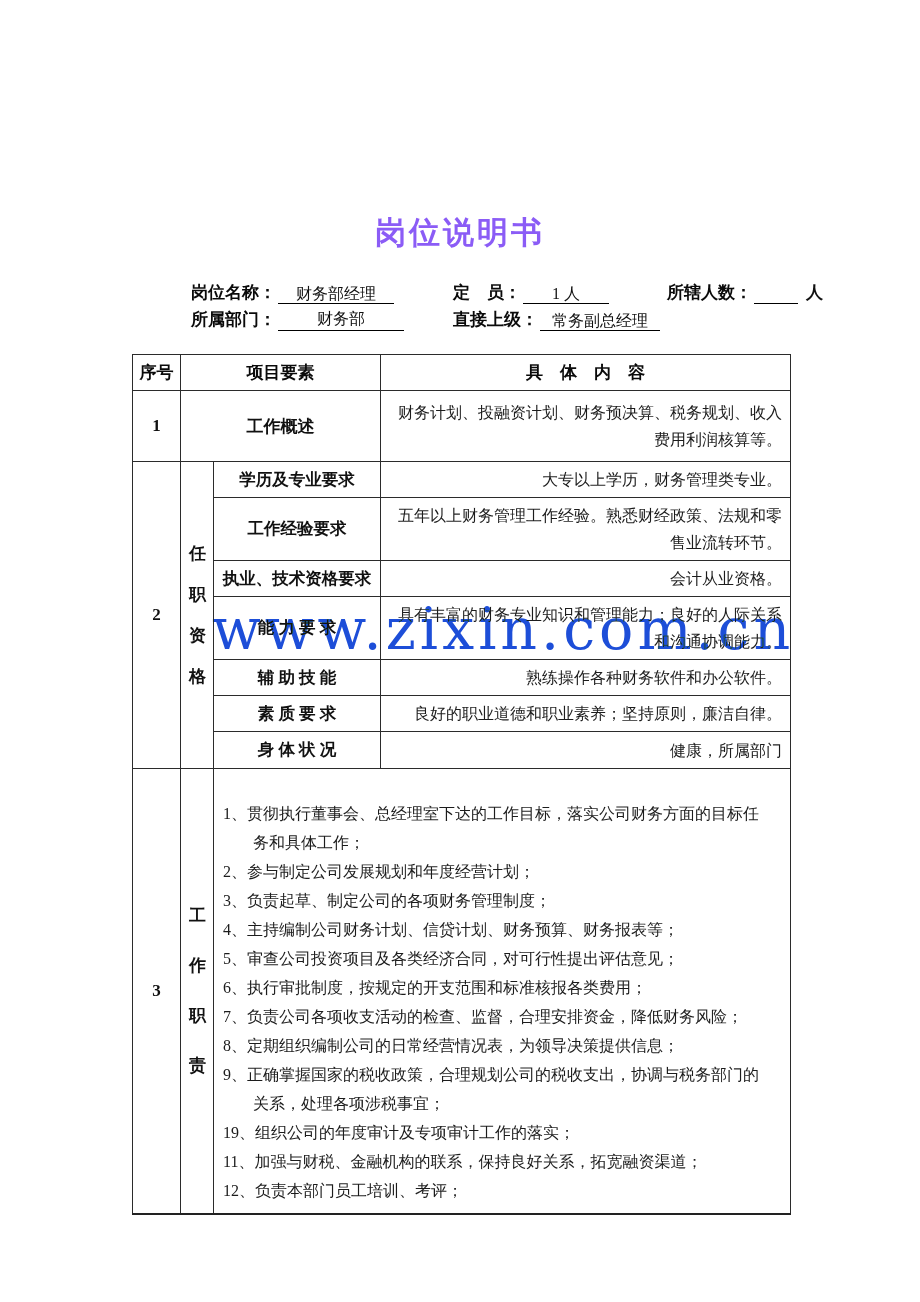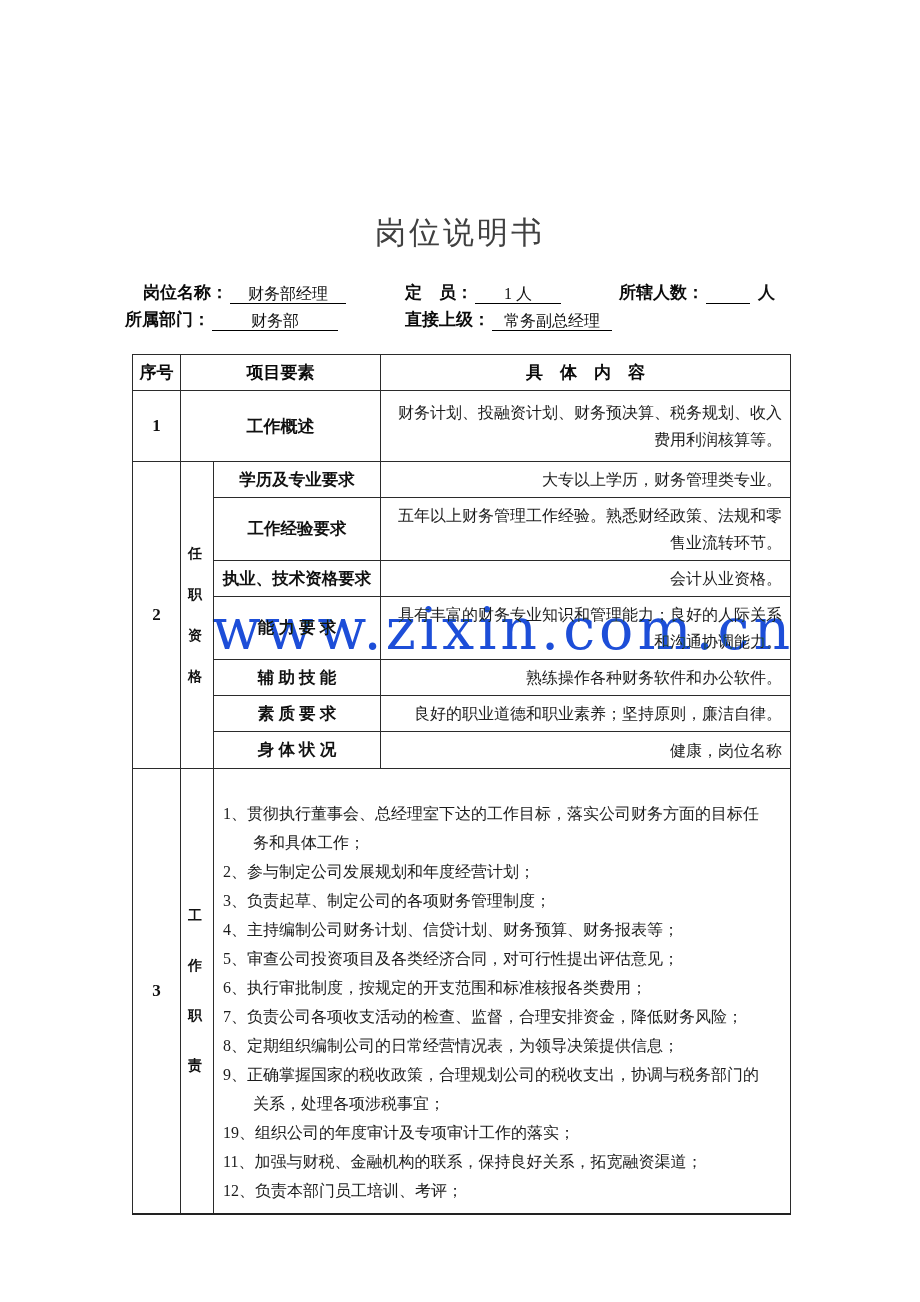--- a/index.html
+++ b/index.html
@@ -14,28 +14,28 @@
     overflow: hidden;
   }
 
   .doc-title {
     position: absolute;
     top: 212px;
     left: 0;
     width: 100%;
     text-align: center;
     font-size: 31px;
-    font-weight: normal;
+    font-weight: bold;
     letter-spacing: 3px;
-    color: #404040;
+    color: #8b5cf6;
   }
 
   
   .fgroup { position: absolute; font-size: 17px; white-space: nowrap; }
-  .flabel { font-weight: bold; color: #0a0a0a; }
+  .flabel { font-weight: bold; color: #0a0a0a; margin-left: 48px; }
   .u {
     display: inline-block;
     border-bottom: 1px solid #000;
     text-align: center;
     font-size: 16px;
     line-height: 19px;
     vertical-align: bottom;
     margin-left: 2px;
   }
   .fsuffix { font-weight: bold; margin-left: 8px; }
@@ -56,25 +56,25 @@
   }
   table.spec { border: 1px solid #2b2b2b; border-bottom: 2px solid #222; }
 
   th.h { font-size: 17px; font-weight: bold; color: #0a0a0a; }
   td.num { font-size: 17px; font-weight: bold; text-align: center; vertical-align: middle; }
   td.rowlabel { font-size: 17px; font-weight: bold; text-align: center; vertical-align: middle; }
   td.vlabel { vertical-align: middle; }
   td.vlabel .vtext {
     width: 18px;
     margin: 0 auto;
-    font-size: 14px;
+    font-size: 17px;
     font-weight: bold;
     line-height: 41px;
     word-break: break-all;
-    text-align: left;
+    text-align: right;
   }
   td.vlabel.wide .vtext { line-height: 50px; }
   td.sublabel { font-size: 16.5px; font-weight: bold; text-align: center; vertical-align: middle; padding: 2px; }
   td.content {
     font-size: 16px;
     line-height: 27px;
     vertical-align: middle;
     padding: 4px 8px 4px 9px;
     color: #1c1c1c;
     text-align: right;
@@ -115,21 +115,21 @@
   <div class="fgroup" style="left:143px; top:281px;">
     <span class="flabel">岗位名称：</span><span class="u" style="min-width:116px;">财务部经理</span>
   </div>
   <div class="fgroup" style="left:405px; top:281px;">
     <span class="flabel">定　员：</span><span class="u" style="min-width:86px;">1 人</span>
   </div>
   <div class="fgroup" style="left:619px; top:281px;">
     <span class="flabel">所辖人数：</span><span class="u" style="min-width:44px;"></span><span class="fsuffix">人</span>
   </div>
 
-  <div class="fgroup" style="left:125px; top:308px;">
+  <div class="fgroup" style="left:143px; top:308px;font-family:Liberation Mono, monospace;">
     <span class="flabel">所属部门：</span><span class="u" style="min-width:126px;">财务部</span>
   </div>
   <div class="fgroup" style="left:405px; top:308px;">
     <span class="flabel">直接上级：</span><span class="u" style="min-width:120px;">常务副总经理</span>
   </div>
 
   <table class="spec">
     <colgroup>
       <col style="width:48px;">
       <col style="width:33px;">
@@ -173,21 +173,21 @@
     <tr style="height:35px;">
       <td class="sublabel">辅 助 技 能</td>
       <td class="content">熟练操作各种财务软件和办公软件。</td>
     </tr>
     <tr style="height:35px;">
       <td class="sublabel">素 质 要 求</td>
       <td class="content">良好的职业道德和职业素养；坚持原则，廉洁自律。</td>
     </tr>
     <tr style="height:37px;">
       <td class="sublabel">身 体 状 况</td>
-      <td class="content">健康，岗位名称</td>
+      <td class="content">健康，所属部门</td>
     </tr>
 
     <tr style="height:445px;">
       <td class="num">3</td>
       <td class="vlabel wide">
             <div class="vtext">工作职责</div>
           </td>
       <td class="duties" colspan="2">
         <div class="duty-item">1、贯彻执行董事会、总经理室下达的工作目标，落实公司财务方面的目标任务和具体工作；</div>
         <div class="duty-item">2、参与制定公司发展规划和年度经营计划；</div>

